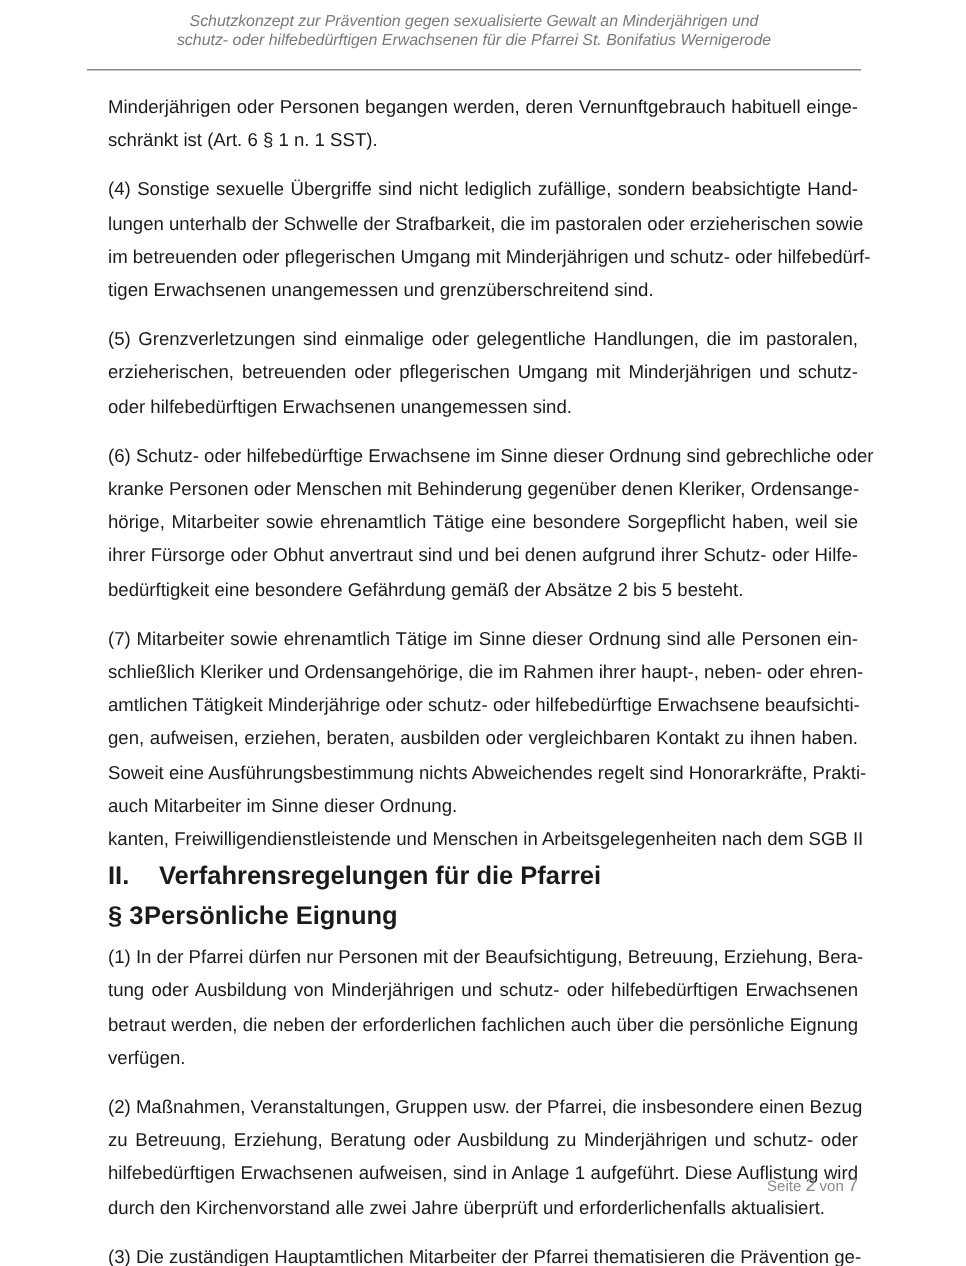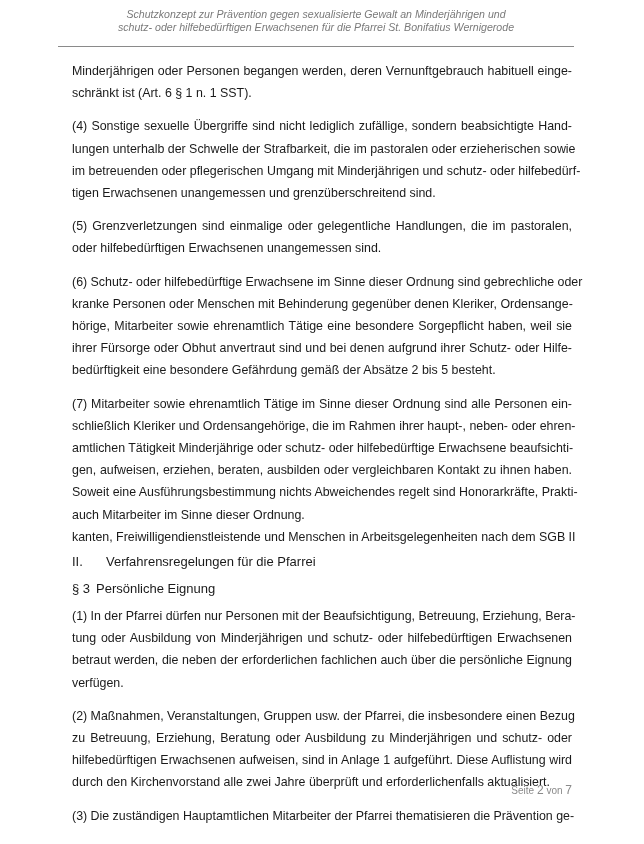--- a/index.html
+++ b/index.html
@@ -43,23 +43,23 @@
     .para .line {
       display: block;
       text-align: justify;
       text-align-last: justify;
       white-space: nowrap;
     }
     .para .line.last {
       text-align-last: left;
     }
     .heading {
-      font-weight: normal;
+      font-weight: bold;
       margin: 0 0 5px 0;
-      font-size: 13px;
+      font-size: 17px;
       line-height: 22px;
     }
     .heading .num {
       display: inline-block;
       width: 34px;
     }
     .heading.sec .num {
       width: 24px;
     }
     .page-footer {
@@ -90,20 +90,21 @@
 
   <div class="para">
     <span class="line">(4) Sonstige sexuelle Übergriffe sind nicht lediglich zufällige, sondern beabsichtigte Hand-</span>
     <span class="line">lungen unterhalb der Schwelle der Strafbarkeit, die im pastoralen oder erzieherischen sowie</span>
     <span class="line">im betreuenden oder pflegerischen Umgang mit Minderjährigen und schutz- oder hilfebedürf-</span>
     <span class="line last">tigen Erwachsenen unangemessen und grenzüberschreitend sind.</span>
   </div>
 
   <div class="para">
     <span class="line">(5) Grenzverletzungen sind einmalige oder gelegentliche Handlungen, die im pastoralen,</span>
+    <span class="line">erzieherischen, betreuenden oder pflegerischen Umgang mit Minderjährigen und schutz-</span>
     <span class="line last">oder hilfebedürftigen Erwachsenen unangemessen sind.</span>
   </div>
 
   <div class="para">
     <span class="line">(6) Schutz- oder hilfebedürftige Erwachsene im Sinne dieser Ordnung sind gebrechliche oder</span>
     <span class="line">kranke Personen oder Menschen mit Behinderung gegenüber denen Kleriker, Ordensange-</span>
     <span class="line">hörige, Mitarbeiter sowie ehrenamtlich Tätige eine besondere Sorgepflicht haben, weil sie</span>
     <span class="line">ihrer Fürsorge oder Obhut anvertraut sind und bei denen aufgrund ihrer Schutz- oder Hilfe-</span>
     <span class="line last">bedürftigkeit eine besondere Gefährdung gemäß der Absätze 2 bis 5 besteht.</span>
   </div>

